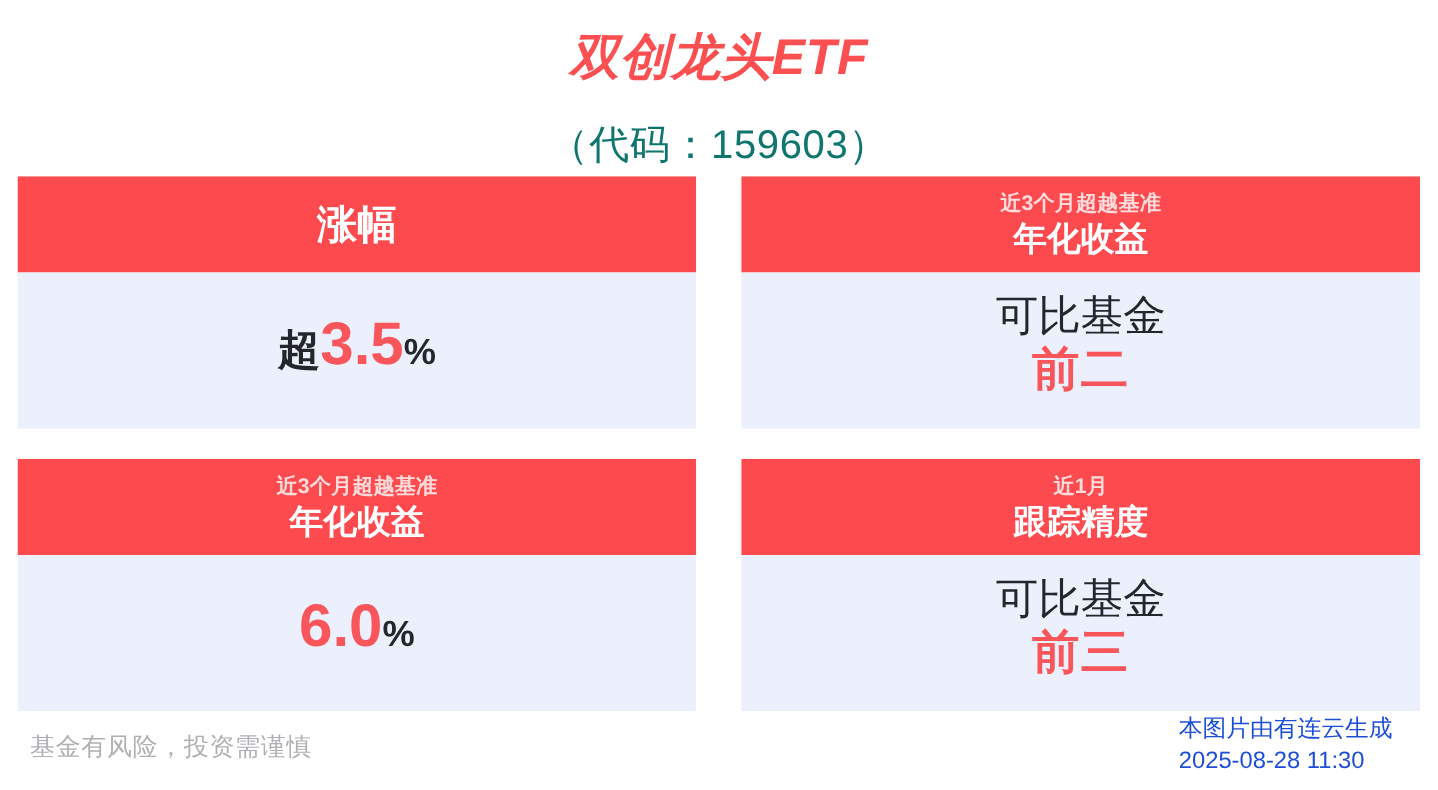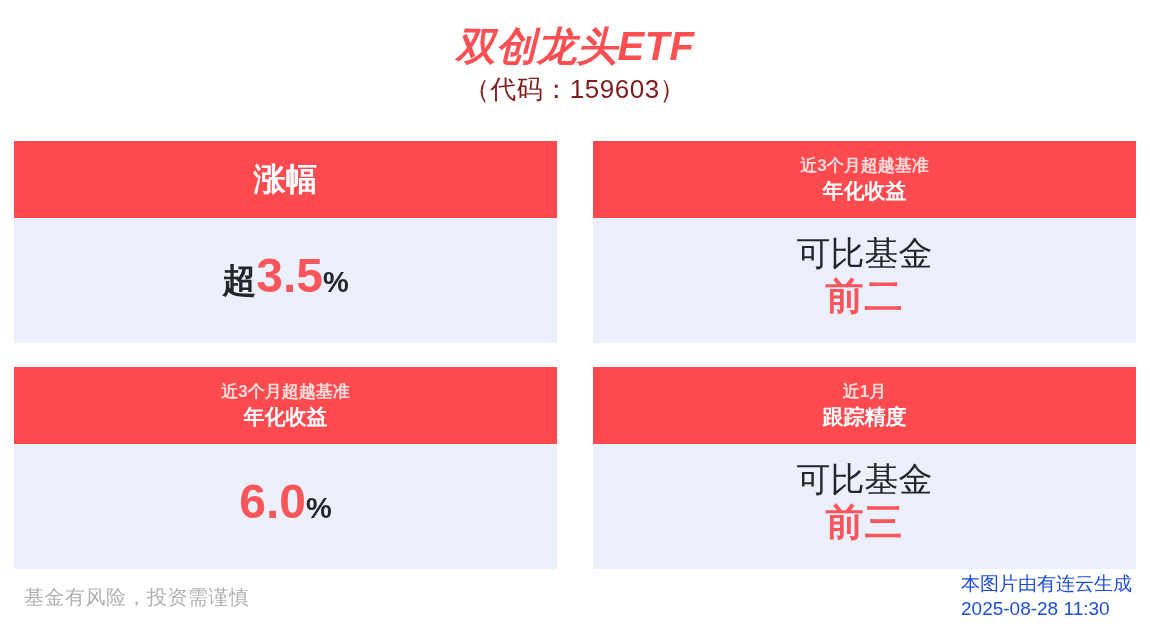--- a/index.html
+++ b/index.html
@@ -23,24 +23,24 @@
   }
   .fund-title {
     font-size: 40px;
     font-weight: bold;
     color: #FB4F52;
     line-height: 1.22;
     letter-spacing: 0.5px;
     font-style: italic;
   }
   .fund-code {
-    font-size: 26px;
-    color: #7f1d1d;
+    font-size: 32px;
+    color: #0f766e;
     line-height: 1.25;
-    margin-top: 2px;
+    margin-top: 24px;
     letter-spacing: 0.5px;
   }
 
   
   .cards {
     position: absolute;
     left: 14px;
     top: 141px;
     width: 1004px;
     display: grid;
@@ -64,21 +64,21 @@
     color: #ffffff;
     box-sizing: border-box;
   }
   .card-head .line-sm {
     font-size: 17px;
     font-weight: bold;
     line-height: 1.35;
     color: #FFDCDC;
   }
   .card-head .line-lg {
-    font-size: 21px;
+    font-size: 27px;
     font-weight: bold;
     line-height: 1.22;
     color: #ffffff;
   }
   .card-head.single .line-lg {
     font-size: 32px;
   }
   .card-body {
     flex: 1;
     background: #EBF0FC;
@@ -128,21 +128,21 @@
   
   .footer {
     position: absolute;
     left: 0;
     bottom: 0;
     width: 1150px;
     height: 62px;
     display: flex;
     align-items: center;
     justify-content: space-between;
-    padding: 0 18px 8px 24px;
+    padding: 0 36px 8px 24px;
     box-sizing: border-box;
   }
   .disclaimer {
     font-size: 20px;
     color: #AEB0B3;
     letter-spacing: 0.5px;
   }
   .credit {
     text-align: left;
     color: #1d4ed8;

